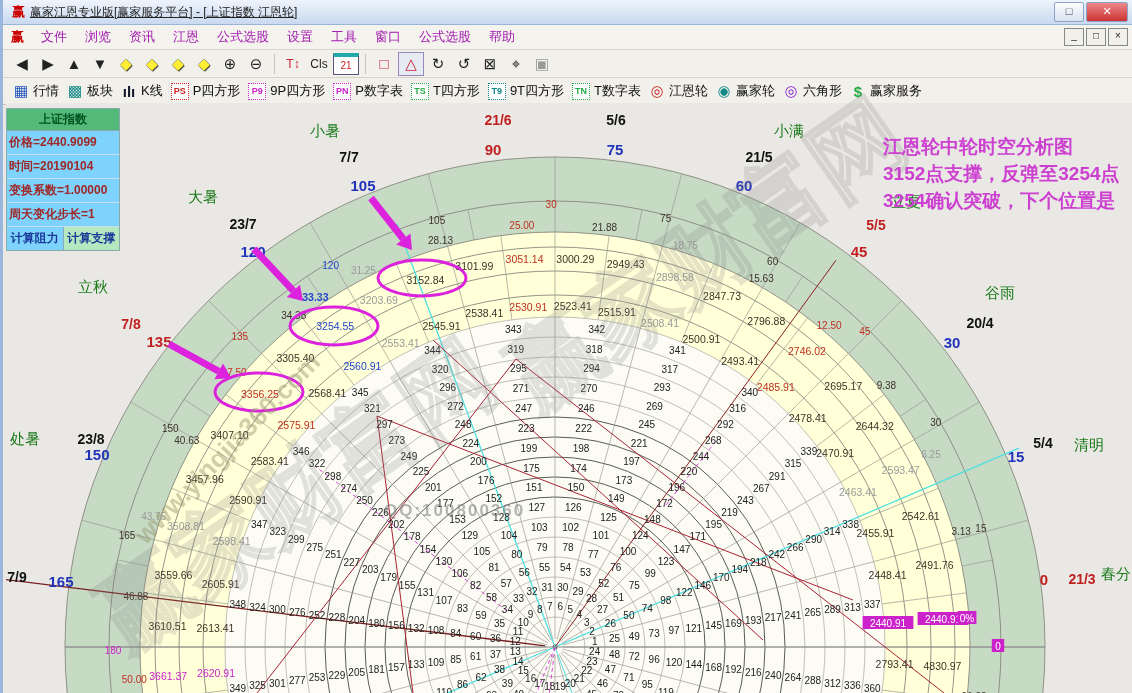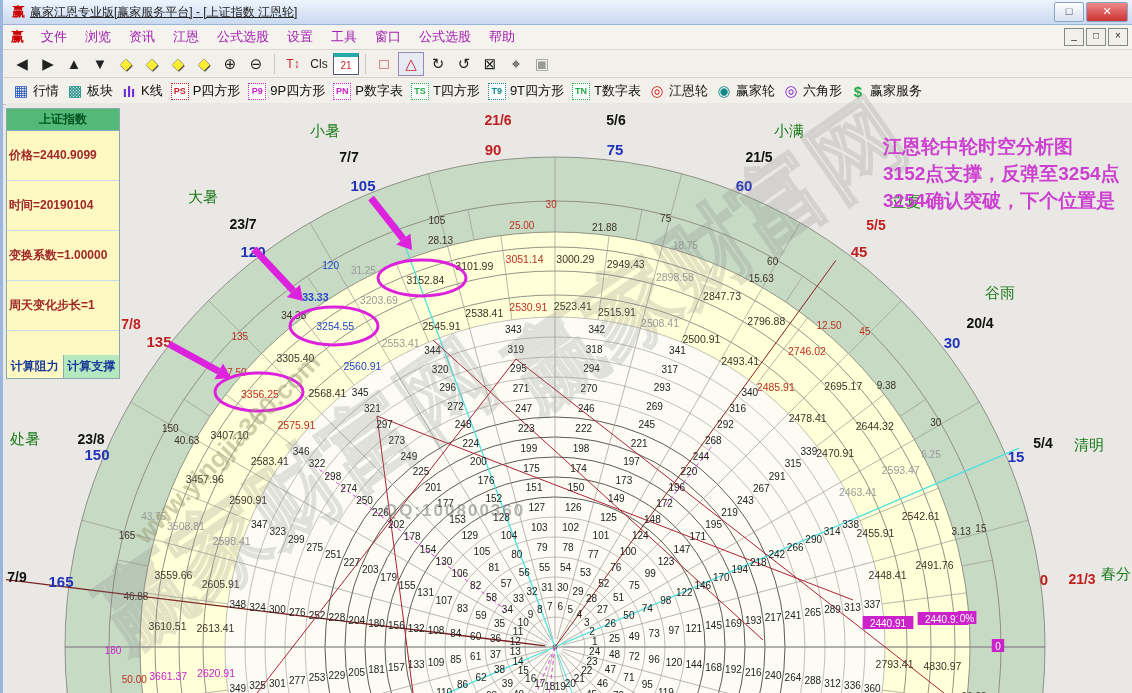--- a/index.html
+++ b/index.html
@@ -25,24 +25,24 @@
   .tb1.cal{width:20px;height:17px;border:1px solid #557;border-top:4px solid #2aa;background:#fff;font-size:10px;color:#c22;line-height:13px;text-align:center;}
   .tbsep{width:1px;height:20px;background:#c8c4ba;margin:0 5px;}
   .toolbar2{height:26px;background:#f2f0ea;border-bottom:1px solid #c8c4bc;display:flex;align-items:center;padding:0 6px;}
   .tool2{display:flex;align-items:center;margin:0 4px;font-size:13px;color:#111;}
   .tool2 .chip{display:inline-flex;align-items:center;justify-content:center;min-width:16px;height:15px;border:1px dotted currentColor;font-size:9px;font-weight:bold;margin-right:4px;background:#fff;}
   .tool2 .chip.round{border:none;font-size:15px;background:none;}
   
   #chart{position:absolute;left:3px;top:103px;width:1129px;height:590px;background:#e9e8e4;}
   #wheel{position:absolute;left:0;top:0;}
   
-  #panel{position:absolute;left:0;top:5px;width:112px;border:1px solid #8aa;background:#fef9c3;font-size:12px;z-index:5;}
+  #panel{position:absolute;left:0;top:5px;width:112px;border:1px solid #8aa;background:#7dd3fc;font-size:12px;z-index:5;}
   #panel .hdr{background:#53b878;color:#063;font-weight:bold;text-align:center;padding:2px 0;border-bottom:1px solid #8ab;color:#052;}
-  #panel .row{padding:16px 2px;color:#a02828;font-weight:bold;border-bottom:1px solid #c8dcf2;white-space:nowrap;overflow:hidden;}
-  #panel .btns{display:flex;margin-top:24px;}
+  #panel .row{padding:3px 2px;color:#a02828;font-weight:bold;border-bottom:1px solid #c8dcf2;white-space:nowrap;overflow:hidden;}
+  #panel .btns{display:flex;}
   #panel .pbtn{flex:1;text-align:center;padding:3px 0;color:#1a3a9a;font-weight:bold;border-right:1px solid #8ab;}
   #panel .pbtn.support{background:#b6e8c0;border-right:none;}
   
   #annot{position:absolute;right:0;top:30px;width:252px;font-size:19px;line-height:27px;font-weight:bold;z-index:4;}
   
   .wm-qq{position:absolute;left:378px;top:398px;font-size:17px;font-weight:bold;letter-spacing:2px;color:rgba(120,120,120,.55);z-index:3;}
   .wm-diag{position:absolute;left:95px;top:330px;font-size:26px;font-weight:bold;color:rgba(150,150,110,.45);transform:rotate(-46deg);z-index:3;}
   .wm-big{position:absolute;font-size:92px;font-weight:bold;color:transparent;-webkit-text-stroke:2px rgba(130,130,130,.22);text-stroke:2px rgba(130,130,130,.22);z-index:2;white-space:nowrap;}
 </style>
 </head>
@@ -101,21 +101,21 @@
 <div class="toolbar2" id="toolbar2">
     <span class="tool2">
       <span class="chip round" style="color: rgb(34, 85, 187);">▦</span>
       <span>行情</span>
     </span>
     <span class="tool2">
       <span class="chip round" style="color: rgb(17, 136, 136);">▩</span>
       <span>板块</span>
     </span>
     <span class="tool2">
-      <span class="chip round" style="color: #6d28d9; text-align: center;">ılı</span>
+      <span class="chip round" style="color: #0f172a; text-align: center;">ılı</span>
       <span>K线</span>
     </span>
     <span class="tool2">
       <span class="chip" style="color: rgb(204, 34, 34);">PS</span>
       <span>P四方形</span>
     </span>
     <span class="tool2">
       <span class="chip" style="color: rgb(204, 34, 204);">P9</span>
       <span>9P四方形</span>
     </span>

